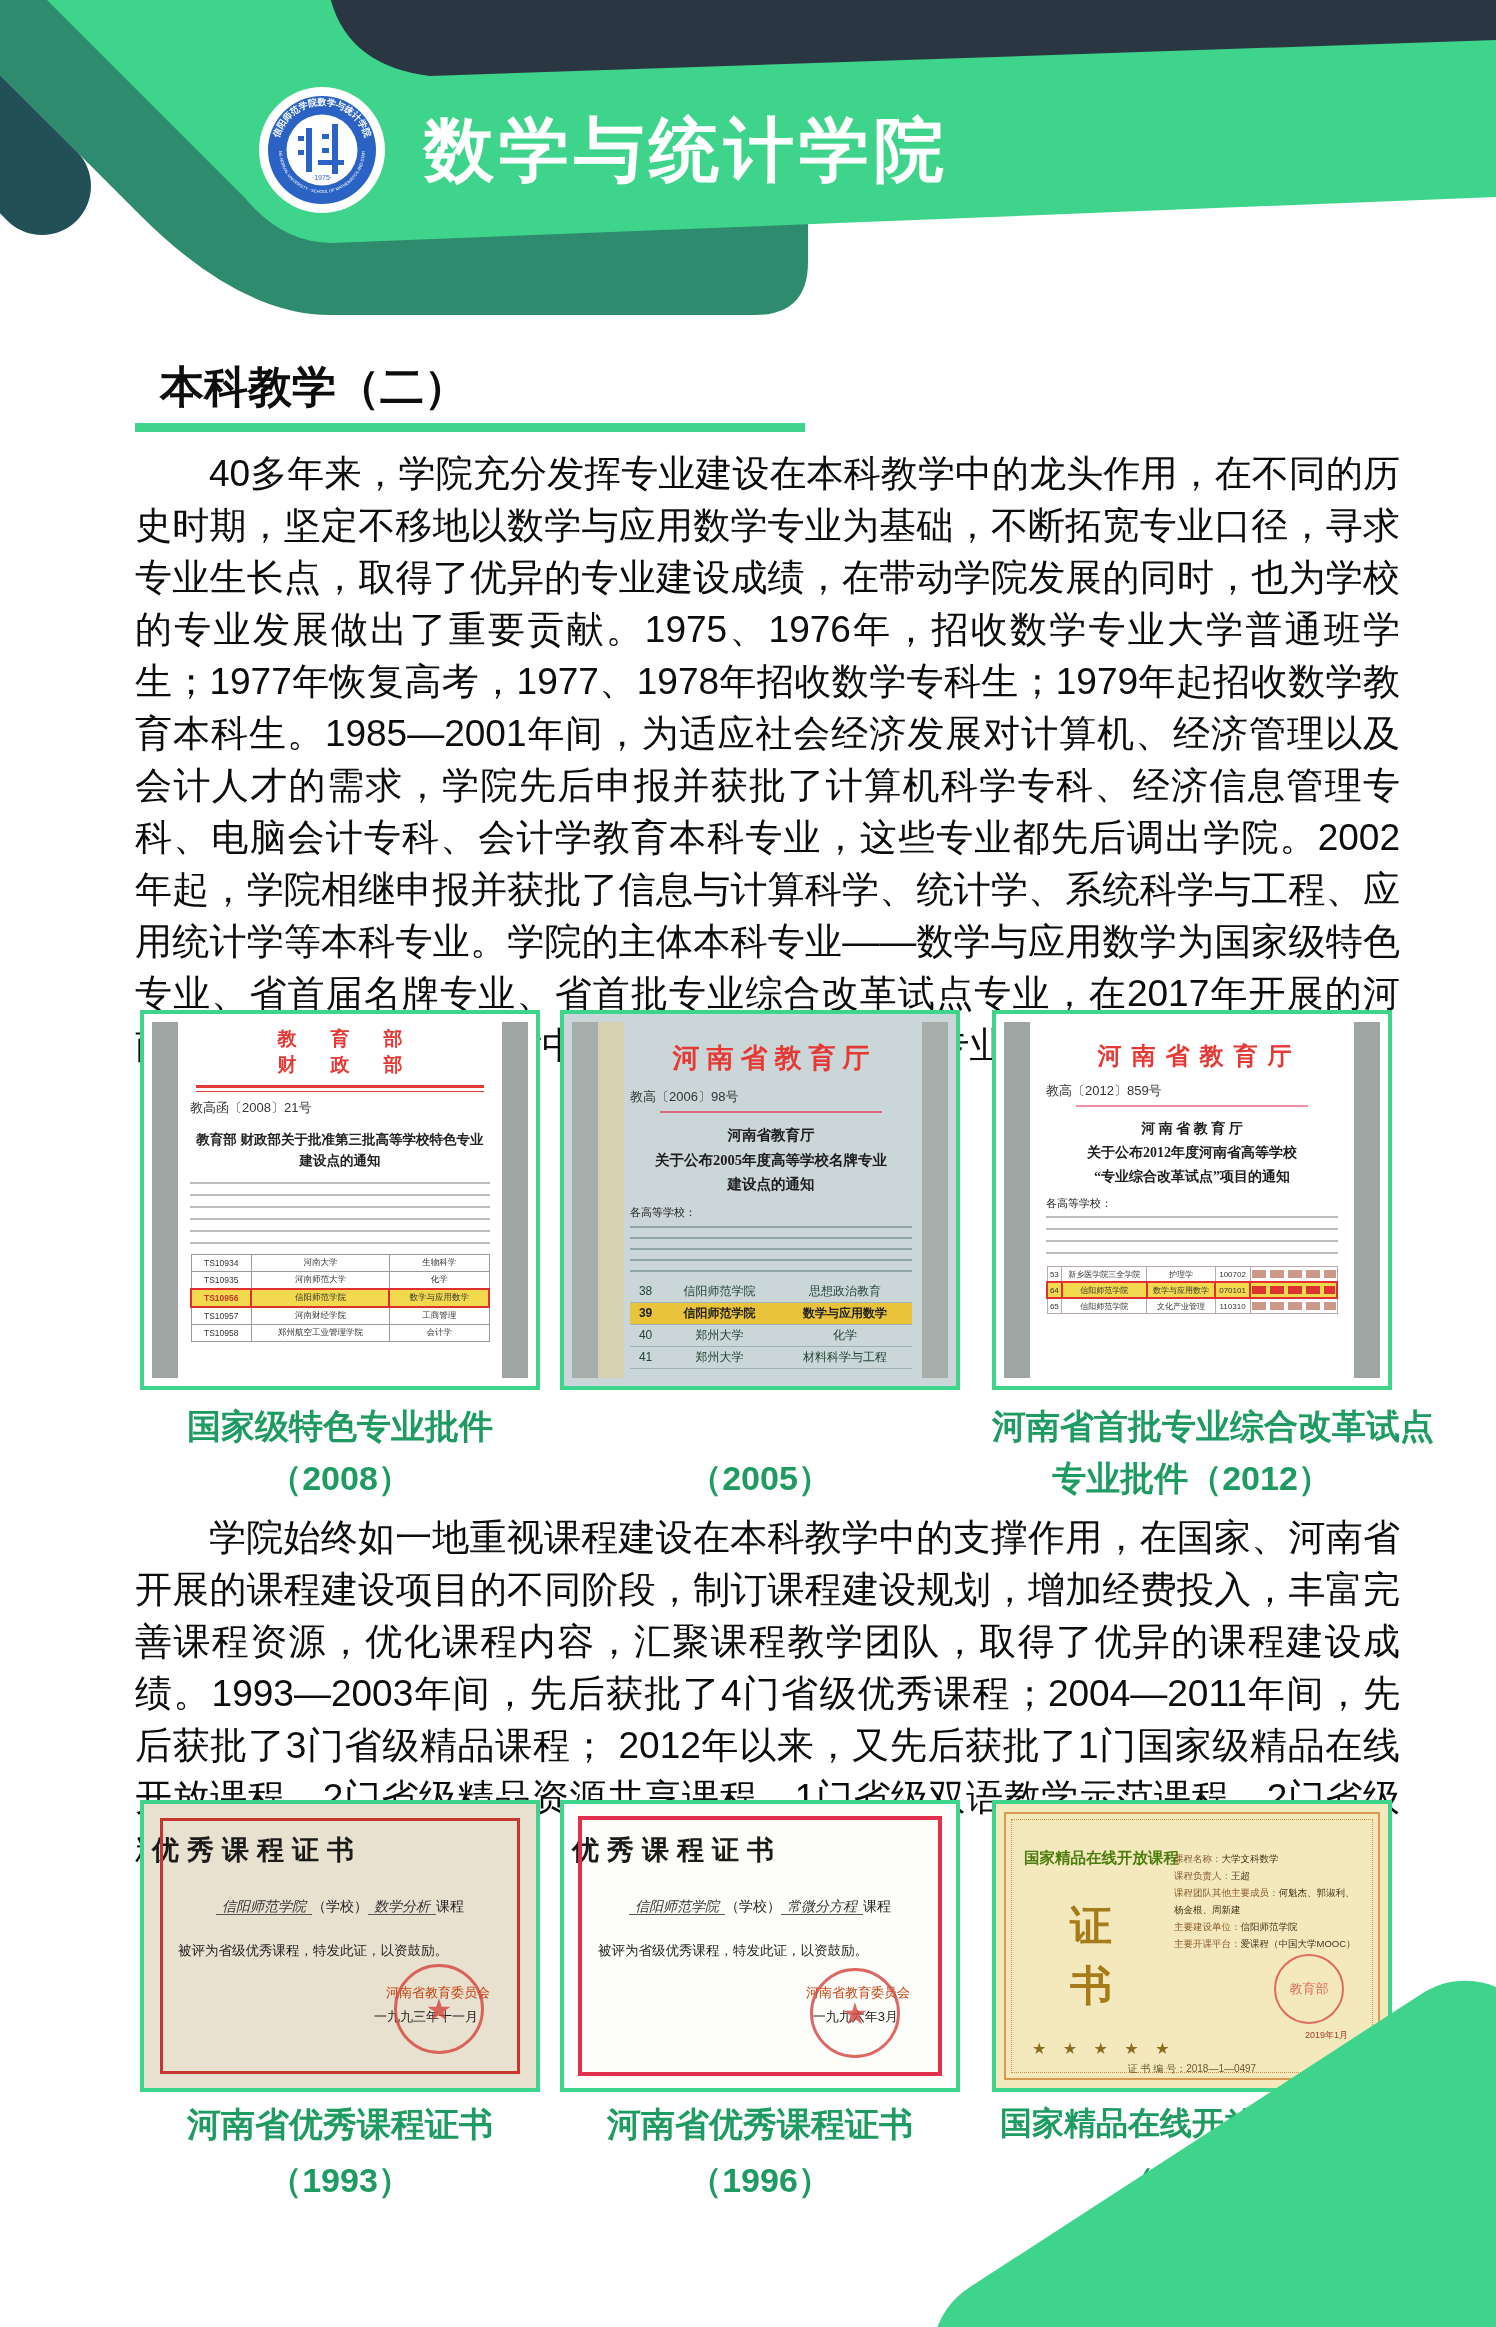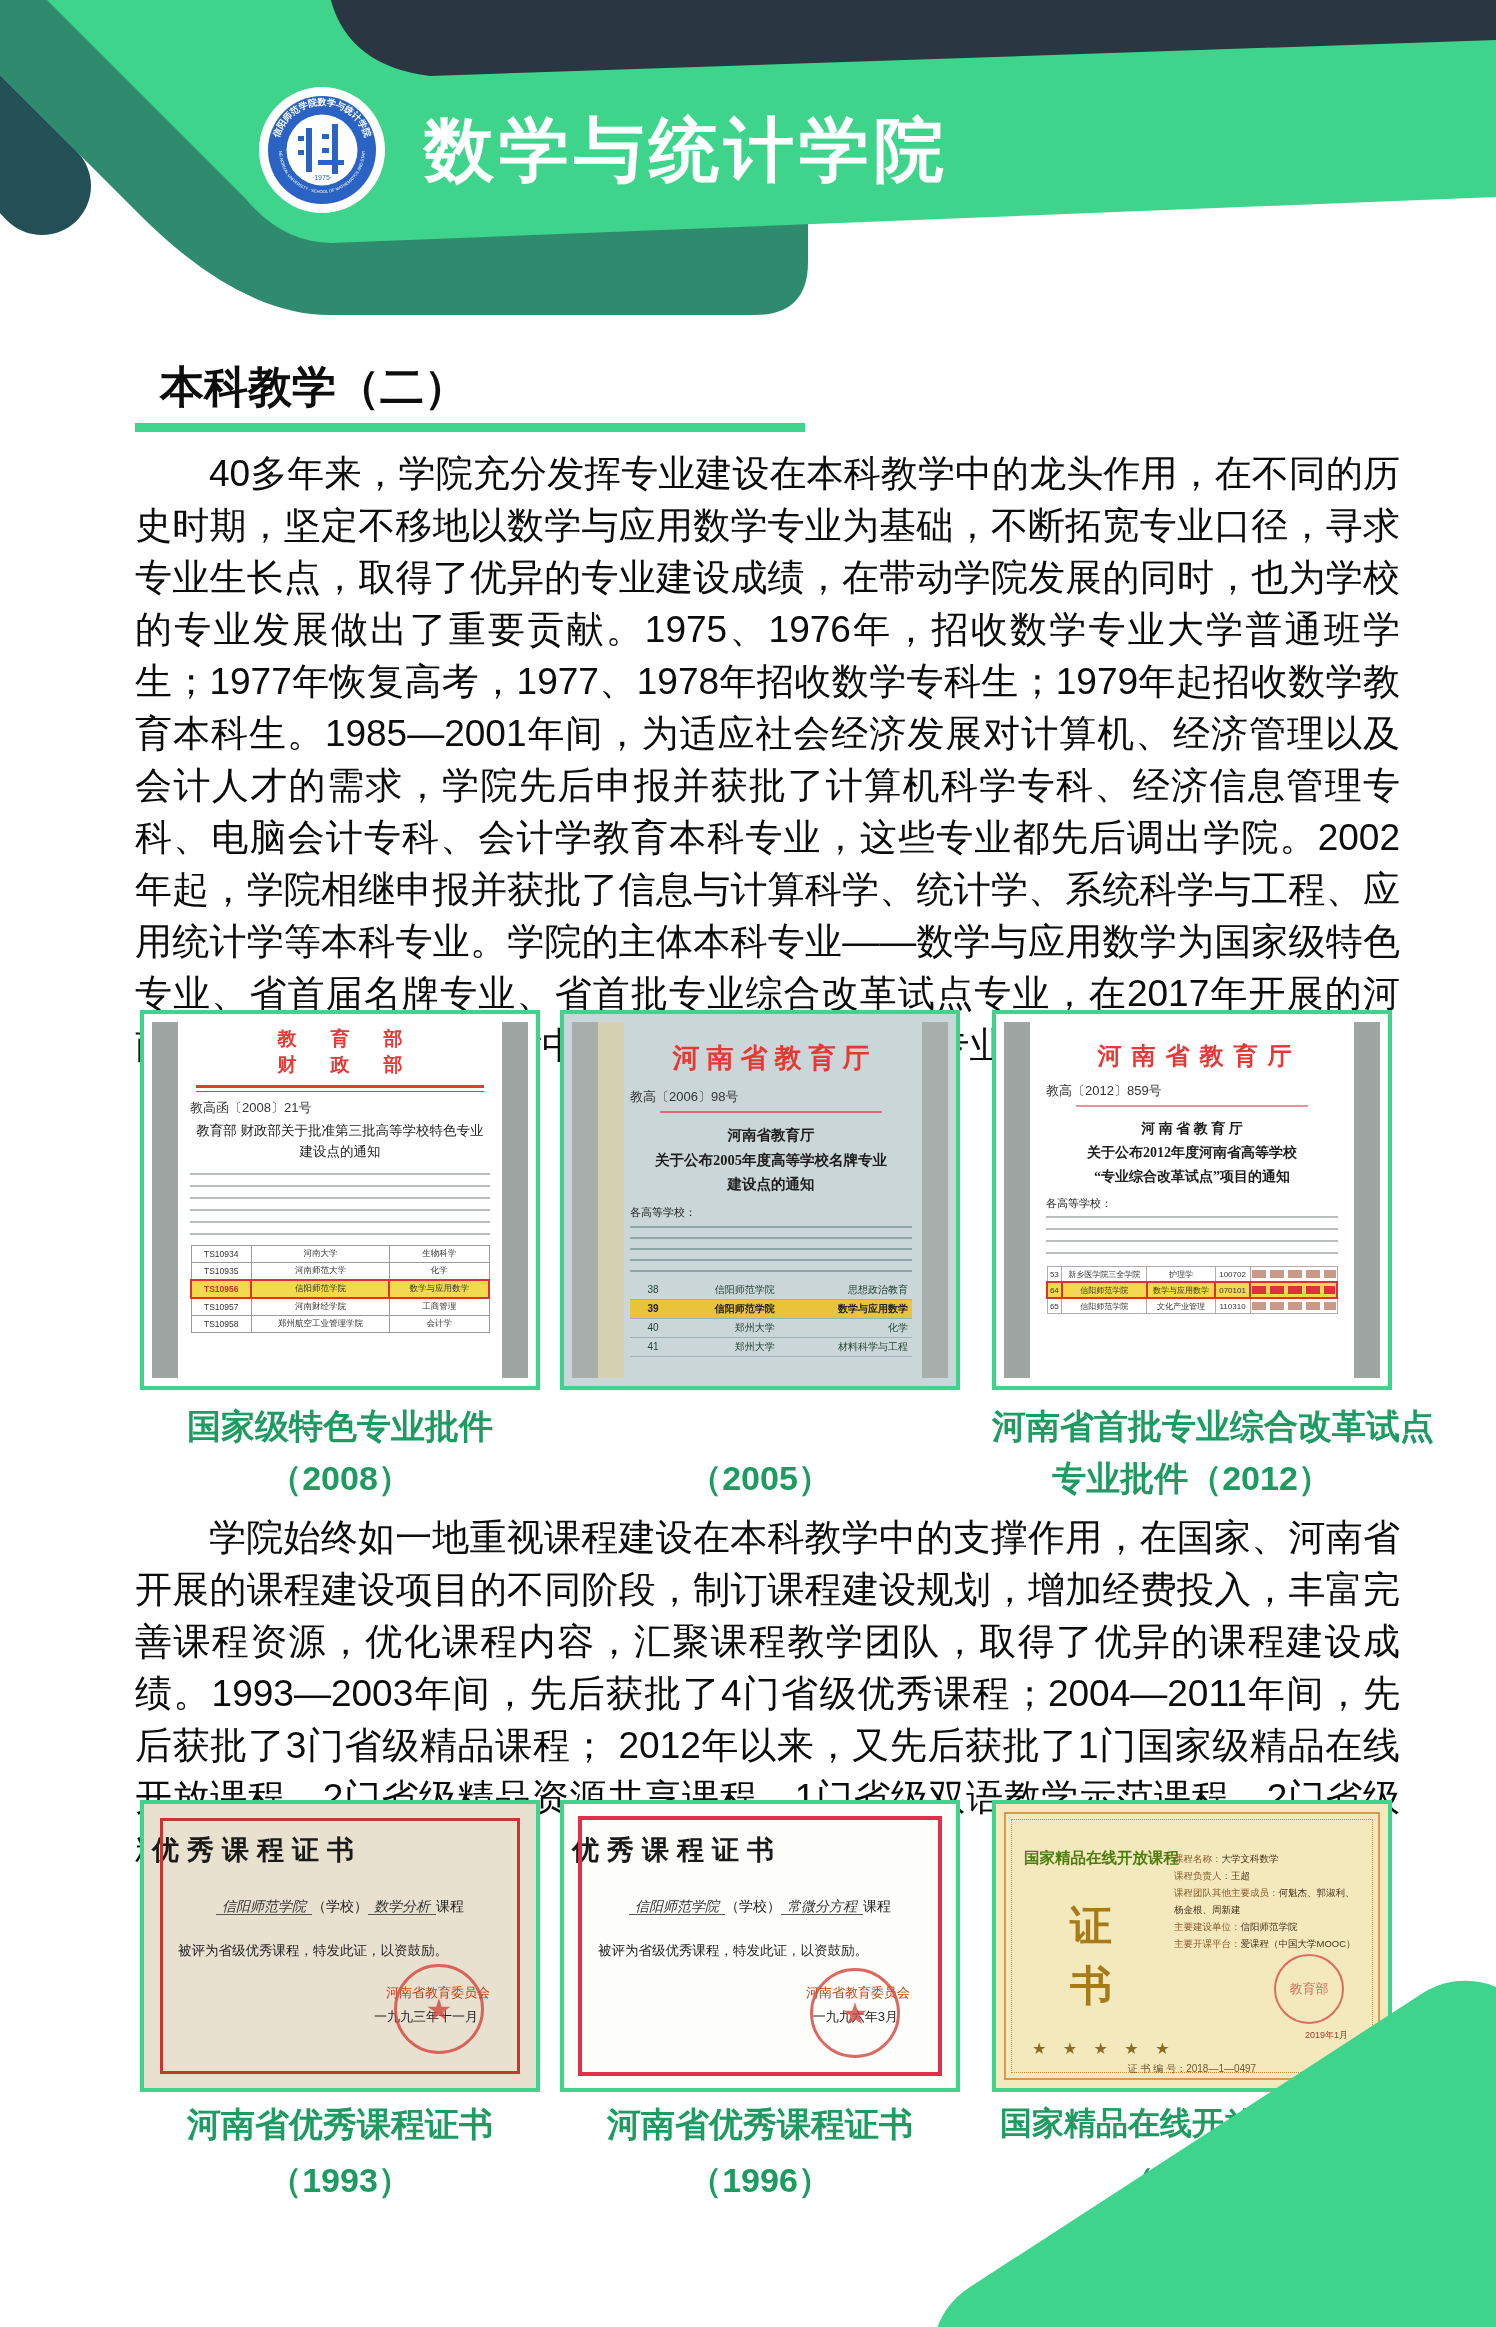--- a/index.html
+++ b/index.html
@@ -20,37 +20,37 @@
   .cert{position:absolute;width:400px;border:4px solid #3fd48c;background:#fff;box-sizing:border-box;overflow:hidden;}
   .row1{top:1010px;height:380px;} .row2{top:1800px;height:292px;}
   .cx1{left:140px;} .cx2{left:560px;} .cx3{left:992px;}
   .graybar{position:absolute;top:8px;bottom:8px;width:26px;background:#9fa5a2;}
   .graybar.l{left:8px;} .graybar.r{right:8px;}
   .doc-content{position:absolute;left:46px;right:46px;top:12px;}
   .c1-head{font-size:19px;font-weight:bold;color:#e53935;text-align:center;letter-spacing:34px;
            text-indent:34px;line-height:26px;}
   .c1-rule{margin:7px 6px 0 6px;border-top:3px solid #e53935;border-bottom:1px solid #e53935;height:3px;}
   .docno{font-size:13px;color:#333;text-align:left;margin-top:7px;}
-  .doc-title{font-size:13.5px;font-weight:normal;text-align:center;line-height:1.55;margin-top:4px;color:#222;}
+  .doc-title{font-size:13.5px;font-weight:bold;text-align:center;line-height:1.55;margin-top:13px;color:#222;}
   .ph{background:repeating-linear-gradient(to bottom,#b9bdbb 0 2px,transparent 2px 12px);}
   .minitable{width:100%;border-collapse:collapse;margin-top:8px;}
   .minitable td{border:1px solid #9a9a9a;font-size:8.5px;color:#333;text-align:center;padding:2px 1px;}
   tr.hl1 td{background:#f3d94e;border:2px solid #e03030;}
   tr.hl1 td:first-child{color:#c0392b;font-weight:bold;}
   
   .scan2{background:#cbd6d8;}
   .scan2 .beige{position:absolute;left:34px;top:8px;bottom:8px;width:26px;background:#d8cfa4;opacity:.75;}
   .c2-agency{font-family:"Liberation Serif",serif;font-weight:bold;color:#e53935;font-size:27px;
              letter-spacing:7px;text-align:center;margin-top:14px;text-indent:7px;}
   .c2-rule{margin:5px 30px 0 30px;border-top:2px solid #e06a7a;}
   .c2-title{font-family:"Liberation Serif",serif;font-weight:bold;font-size:14.5px;text-align:center;
             line-height:1.7;color:#1d1d1d;}
   .salut{font-size:11px;color:#222;margin-top:8px;}
   .minitable2{width:100%;border-collapse:collapse;margin-top:7px;}
-  .minitable2 td{font-size:10px;color:#243;border-bottom:1px solid #9fb3b5;text-align:right;padding:2px 4px;}
+  .minitable2 td{font-size:12px;color:#243;border-bottom:1px solid #9fb3b5;text-align:center;padding:2px 4px;}
   tr.hl2 td{background:#e9c33a;color:#222;font-weight:bold;}
   tr.hl3 td{background:#f3d94e;border:2px solid #e03030;}
   .minitable3{width:100%;border-collapse:collapse;margin-top:6px;}
   .minitable3 td{border:1px solid #b9a9a9;font-size:8px;color:#333;text-align:center;padding:1.5px 1px;}
   .namesbar{height:8px;background:repeating-linear-gradient(to right,#c98 0 14px,transparent 14px 18px);}
   
   .paper4{background:#e9e1d0;}
   .paper5{background:#fdfdfa;}
   .inner-border4{position:absolute;left:16px;right:16px;top:14px;bottom:14px;border:3px solid #c6372f;}
   .inner-border5{position:absolute;left:14px;right:14px;top:12px;bottom:12px;border:4px solid #e2304c;}

